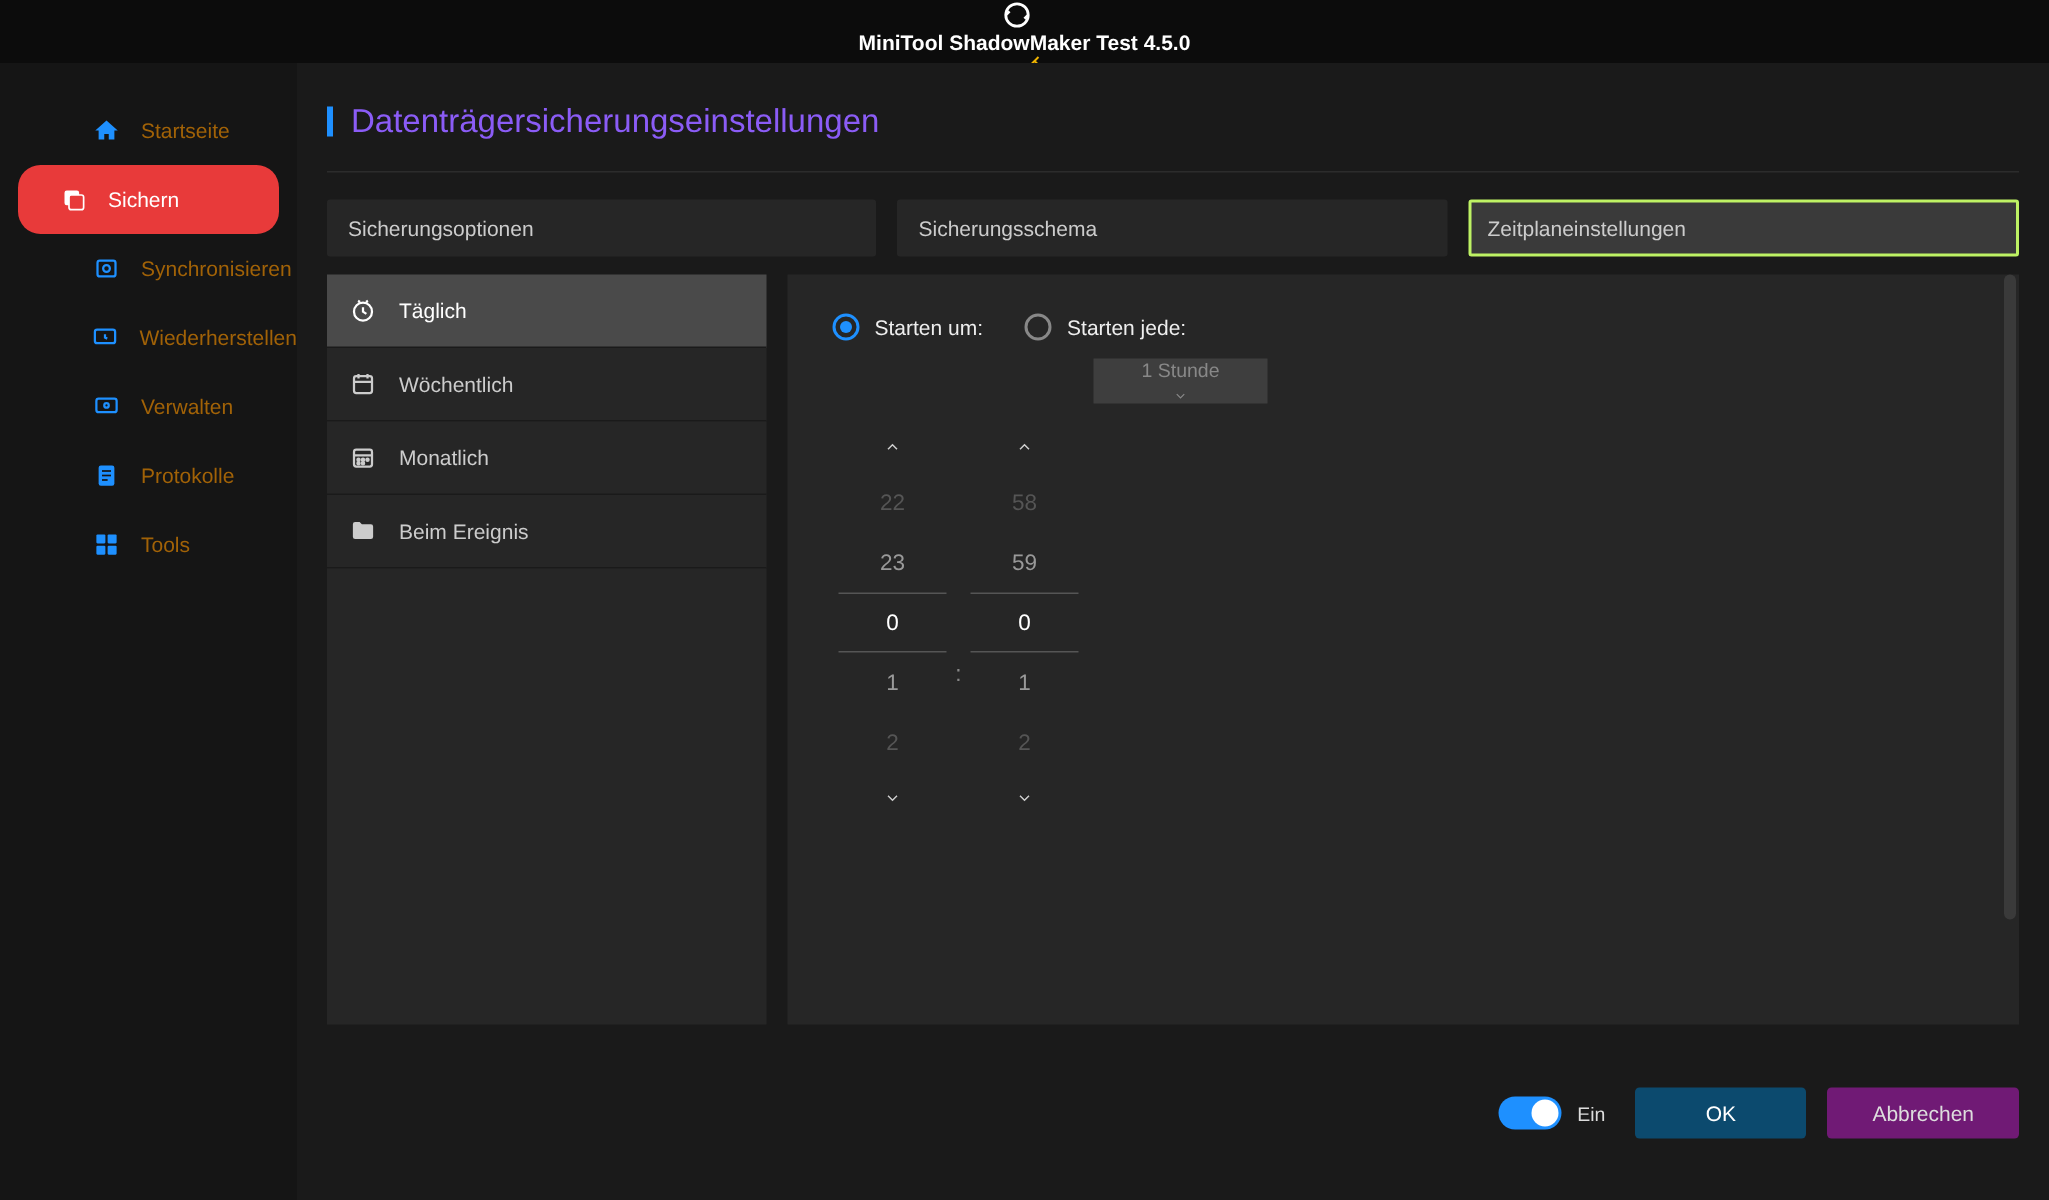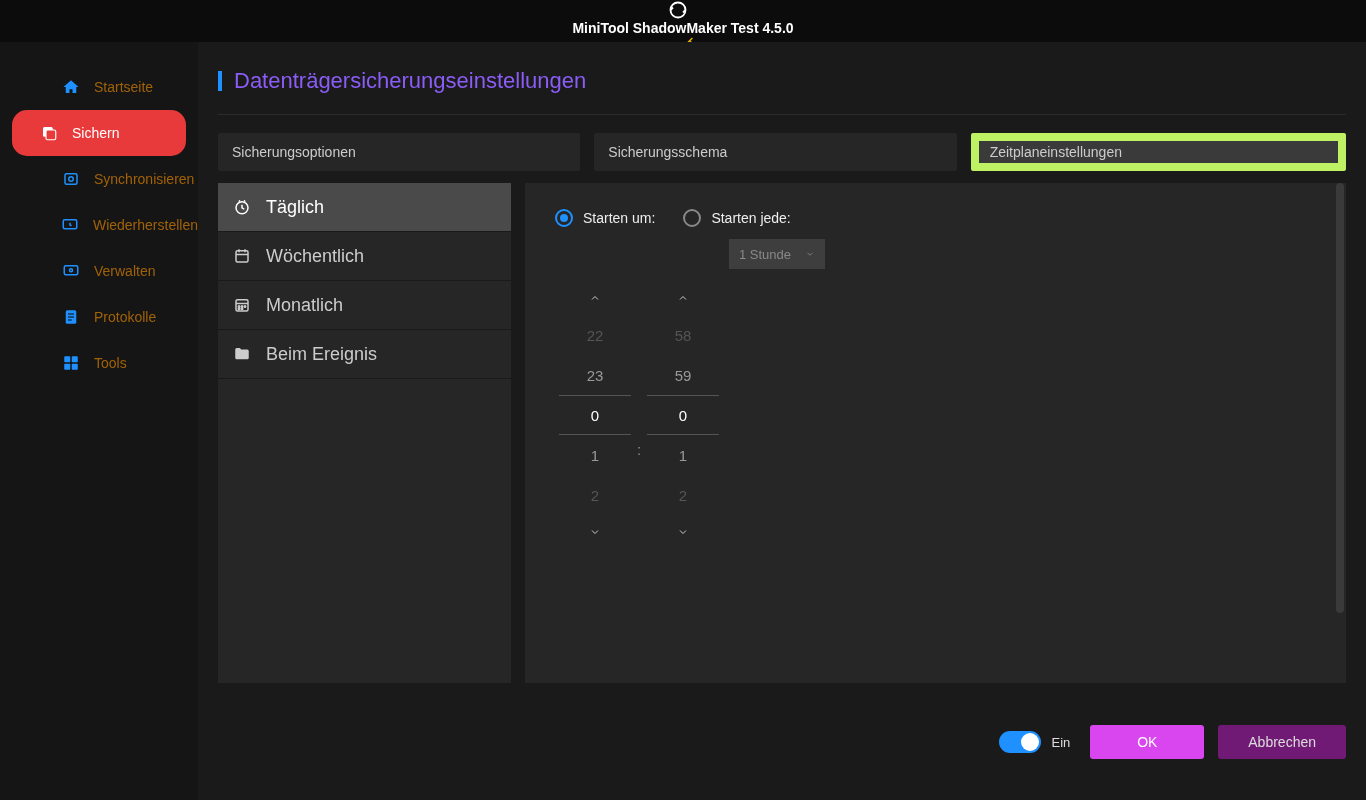--- a/index.html
+++ b/index.html
@@ -18,51 +18,51 @@
 .sidebar .item.active { background:#e83a3a; color:#fff; border-radius:15px; margin:0 12px; padding-left:26px; }
 .sidebar .bottom { padding-bottom:18px; }
 .sidebar .bottom .item { height:42px; }
 .main { flex:1; background:#1a1a1a; padding:26px 20px 0 20px; position:relative; }
 .page-title { display:flex; align-items:center; margin-bottom:20px; }
 .page-title .bar { width:4px; height:20px; background:#1e90ff; margin-right:12px; }
 .page-title .txt { color:#8b5cf6; font-size:22px; }
 .divider { height:1px; background:#2c2c2c; margin-bottom:18px; }
 .tabs { display:flex; gap:14px; margin-bottom:12px; }
 .tab { flex:1; height:38px; background:#262626; display:flex; align-items:center; padding-left:14px; color:#ccc; font-size:14px; cursor:pointer; border-radius:2px; }
-.tab.active { background:#3a3a3a; border:8px solid #bef264; padding-left:11px; }
+.tab.active { background:#3a3a3a; border:2px solid #bef264; padding-left:11px; }
 .content { display:flex; gap:14px; height:500px; }
 .subtabs { width:293px; display:flex; flex-direction:column; }
-.subtab { height:49px; background:#262626; display:flex; align-items:center; padding-left:14px; cursor:pointer; color:#ccc; font-size:18px; border-bottom:1px solid #1a1a1a; }
+.subtab { height:49px; background:#262626; display:flex; align-items:center; padding-left:14px; cursor:pointer; color:#ccc; font-size:14px; border-bottom:1px solid #1a1a1a; }
 .subtab.active { background:#4a4a4a; color:#fff; }
 .subtab .icn { width:20px; height:20px; margin-right:14px; display:flex; align-items:center; justify-content:center; color:#ccc; }
 .subtab.active .icn { color:#fff; }
 .subfill { flex:1; background:#262626; }
 .panel { flex:1; background:#262626; padding:26px 30px; position:relative; }
 .radiorow { display:flex; gap:28px; align-items:center; }
 .radio { display:flex; align-items:center; cursor:pointer; }
 .radio .circ { width:18px; height:18px; border:2px solid #888; border-radius:50%; margin-right:10px; display:flex; align-items:center; justify-content:center; }
 .radio.sel .circ { border-color:#1e90ff; }
 .radio.sel .circ::after { content:""; width:8px; height:8px; background:#1e90ff; border-radius:50%; }
 .radio .lbl { color:#eee; font-size:14px; }
-.dropdown { width:96px; height:30px; background:#3e3e3e; display:flex; align-items:center; justify-content:space-between; padding:0 10px; color:#888; font-size:13px; margin-top:12px; margin-left:174px; cursor:pointer; }
+.dropdown { width:116px; height:30px; background:#3e3e3e; display:flex; align-items:center; justify-content:space-between; padding:0 10px; color:#888; font-size:13px; margin-top:12px; margin-left:174px; cursor:pointer;flex-direction:column; }
 .timepick { display:flex; margin-top:12px; margin-left:4px; }
 .col { width:72px; display:flex; flex-direction:column; align-items:flex-end; }
 .arrow { height:34px; display:flex; align-items:center; justify-content:center; color:#ccc; cursor:pointer; font-size:12px; width:100%; }
 .num { height:40px; display:flex; align-items:center; justify-content:center; font-size:15px; color:#555; width:100%; }
 .num.near { color:#999; }
 .num.sel { color:#fff; border-top:1px solid #555; border-bottom:1px solid #555; }
 .colon { display:flex; align-items:center; justify-content:center; color:#888; font-size:15px; width:16px; margin-top:148px; height:40px; }
 .scrollbar { position:absolute; right:2px; top:0; width:8px; height:430px; background:#3a3a3a; border-radius:4px; }
 .footer { position:absolute; bottom:12px; left:0; right:0; height:92px; display:flex; align-items:center; justify-content:flex-end; padding-right:20px; gap:14px; }
 .toggle-wrap { display:flex; align-items:center; gap:10px; margin-right:6px; }
 .toggle { width:42px; height:22px; background:#1e90ff; border-radius:11px; position:relative; cursor:pointer; }
 .toggle::after { content:""; position:absolute; right:2px; top:2px; width:18px; height:18px; background:#fff; border-radius:50%; }
 .toggle-lbl { color:#ddd; font-size:13px; }
 .btn { height:34px; padding:0 30px; border:none; border-radius:3px; font-size:14px; cursor:pointer; display:flex; align-items:center; justify-content:center; }
-.btn.primary { background:#d946ef; color:#fff; min-width:114px; }
+.btn.primary { background:#0c4a6e; color:#fff; min-width:114px; }
 .btn.secondary { background:#701a75; color:#ddd; min-width:114px; }
 svg { display:block; }
 </style>
 </head>
 <body>
 
 <div class="titlebar">
   <span class="logo">
     <svg width="20" height="20" viewBox="0 0 24 24" fill="none" stroke="#fff" stroke-width="2.2">
         <path d="M3 12 A9 9 0 0 1 21 12"></path>

